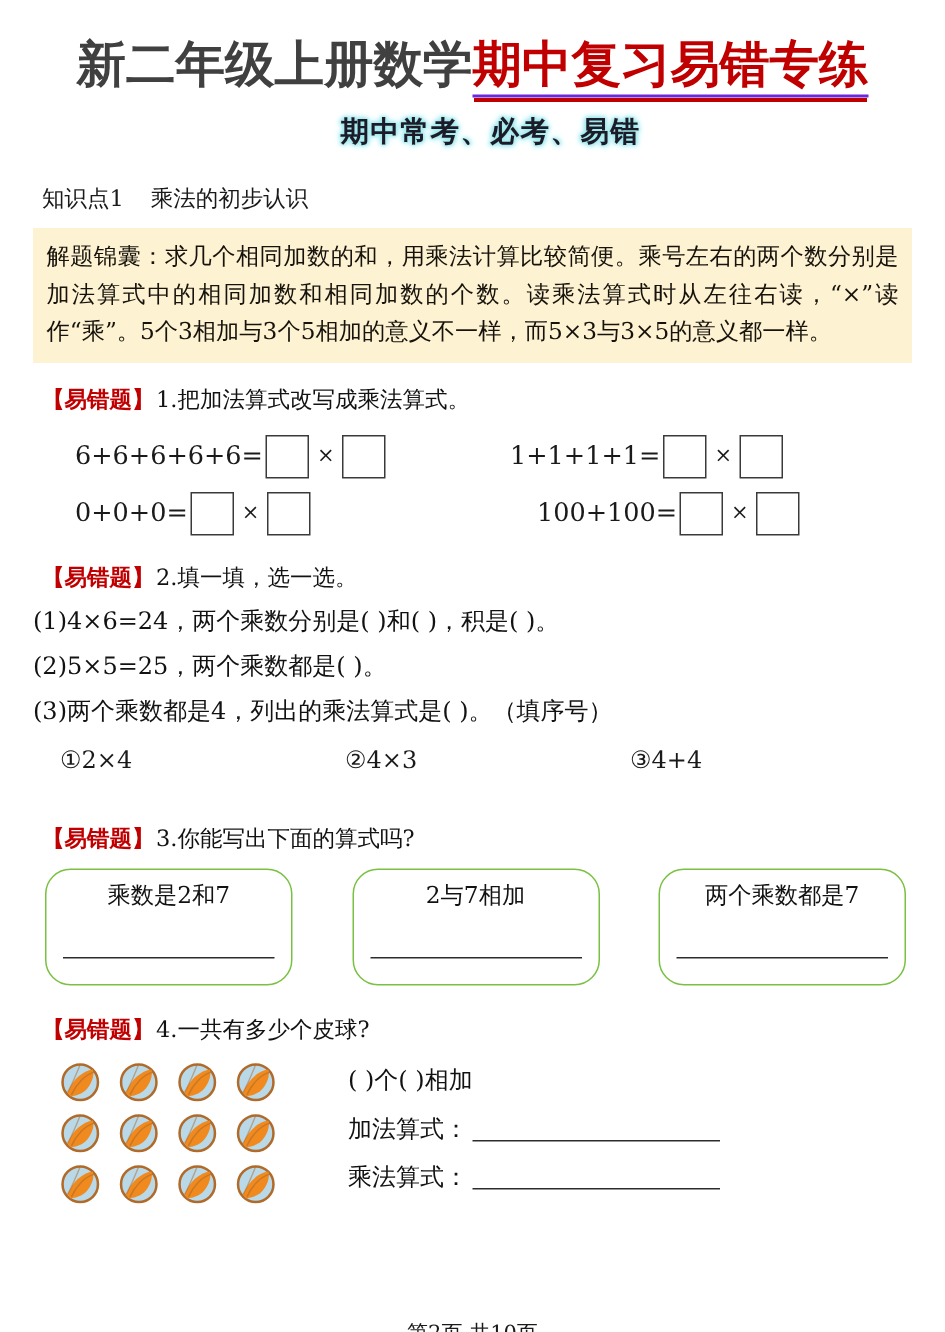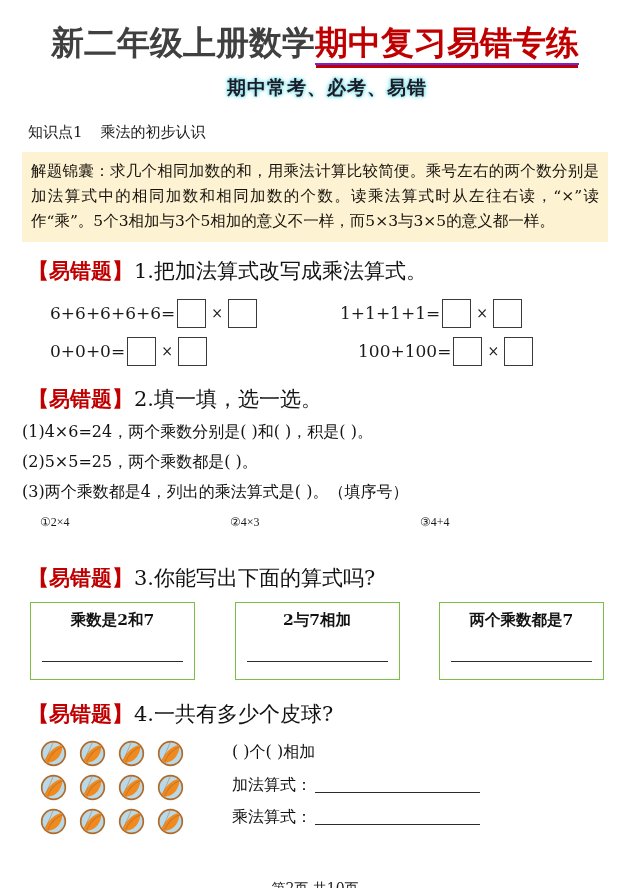--- a/index.html
+++ b/index.html
@@ -78,21 +78,21 @@
     font-size: 15.5px;
     line-height: 1.62;
     text-align: justify;
     color: #17130c;
     box-sizing: border-box;
   }
 
   
   .q-head {
     margin: 15px 0 0 28px;
-    font-size: 21px;
+    font-size: 15px;
     white-space: nowrap;
   }
   .tag {
     color: #c00000;
     font-weight: bold;
     margin-right: 1px;
   }
   .q-text { color: #121212; }
 
   
@@ -127,40 +127,38 @@
 
   
   .q-line {
     margin: 9px 0 0 22px;
     font-size: 16px;
     color: #121212;
   }
   .options {
     display: flex;
     margin: 12px 0 0 40px;
-    font-size: 12px;
-    font-family: Liberation Serif, serif;
+    font-size: 16px;
   }
   .opt { width: 190px; }
 
   
   .greenrow {
     display: flex;
     justify-content: space-between;
     margin: 10px 26px 0 30px;
   }
   .greenbox {
     width: 165px;
     height: 78px;
     border: 1.6px solid #7ac143;
-    border-radius: 0;
+    border-radius: 17px;
     box-sizing: border-box;
     position: relative;
     background: #fff;
-    font-weight: bold;
   }
   .greenbox .gb-label {
     text-align: center;
     font-size: 15.5px;
     padding-top: 7px;
     color: #121212;
   }
   .greenbox .gb-line {
     position: absolute;
     left: 11px;

